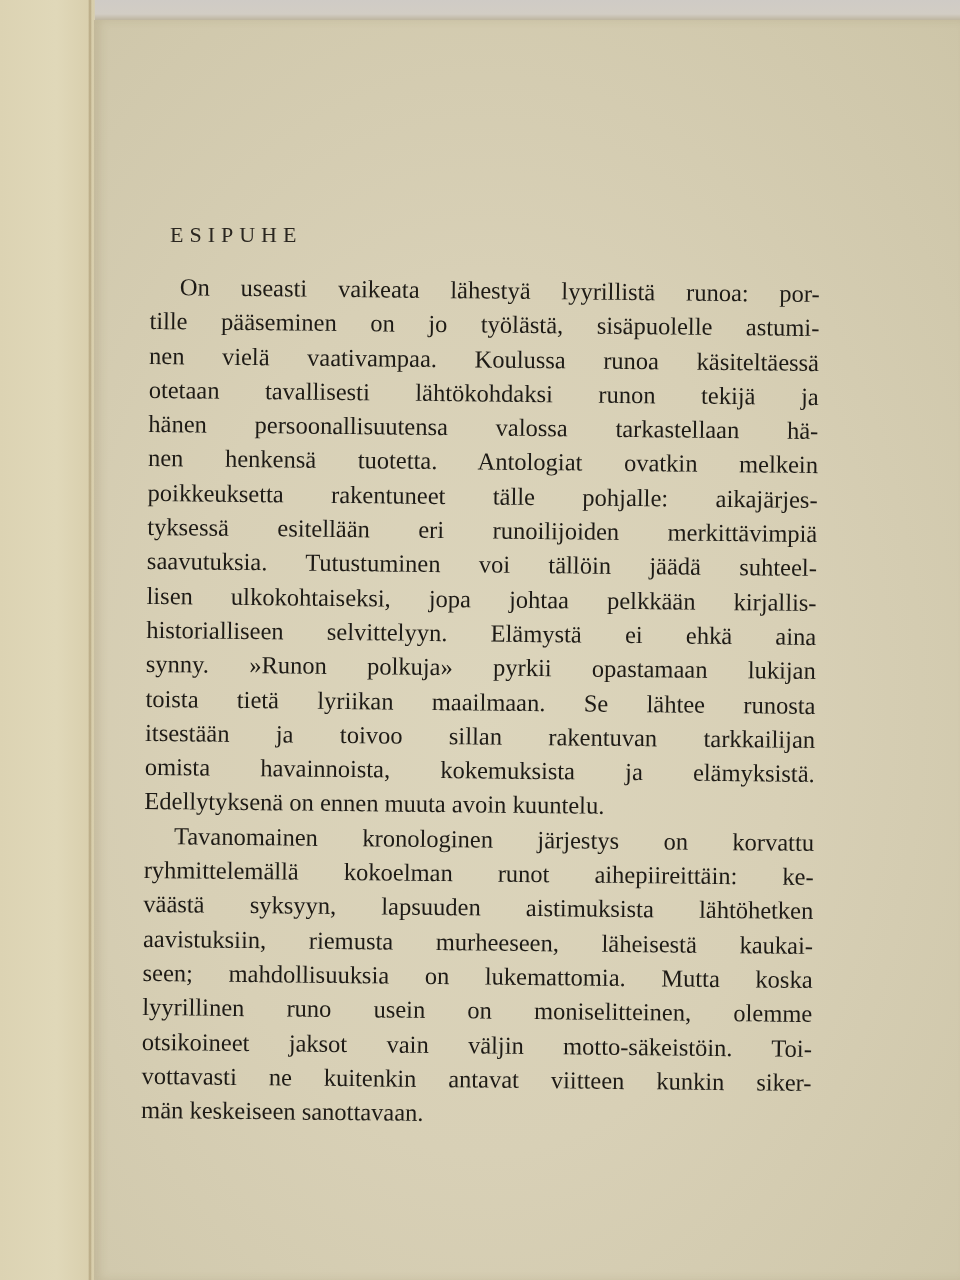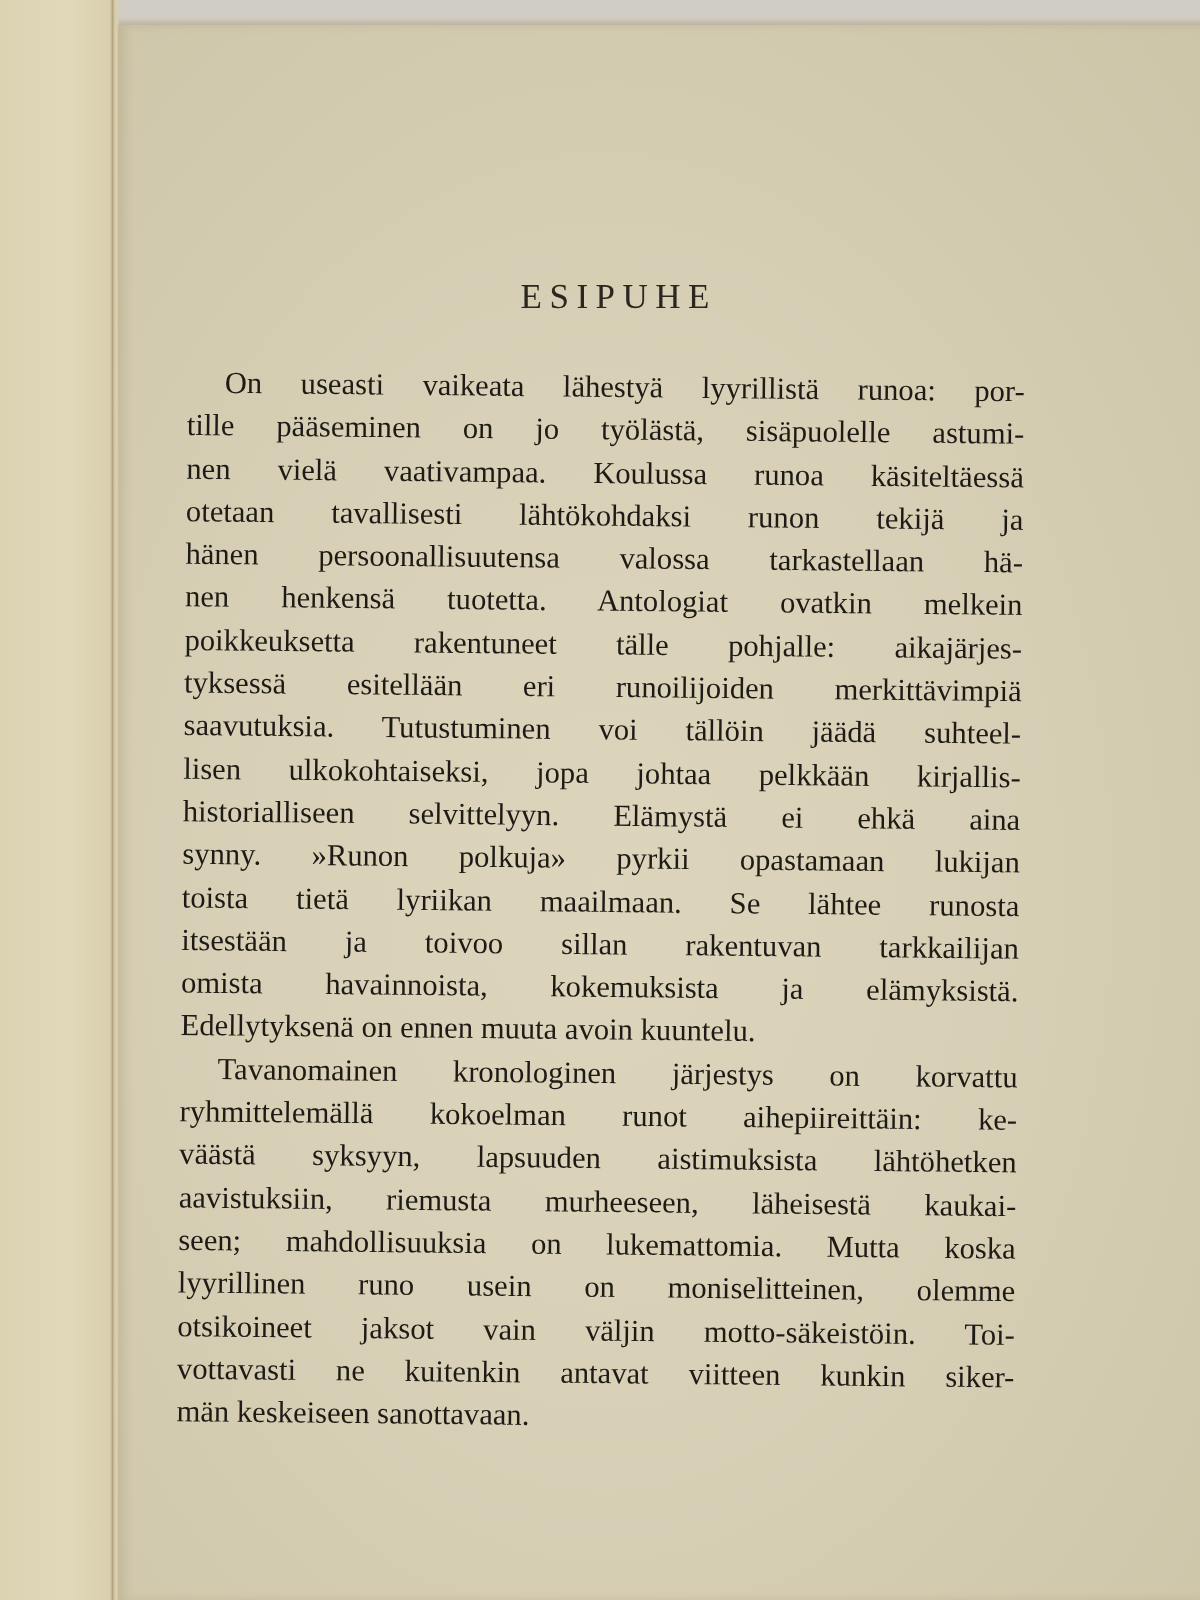--- a/index.html
+++ b/index.html
@@ -47,24 +47,24 @@
       box-shadow: inset 6px 0 8px rgba(120,100,60,0.15);
     }
     .content {
       position: absolute;
       left: 150px; top: 222px;
       width: 670px;
       font-family: "Liberation Serif", "DejaVu Serif", serif;
       color: #1e1b16;
     }
     .title {
-      text-align: center;
-      font-size: 28px;
+      text-align: left;
+      font-size: 22px;
       letter-spacing: 6px;
-      margin: 0 0 36px 0;
+      margin: 0 0 22px 0;
       padding-left: 20px;
       color: #2a2620;
       font-weight: normal;
     }
     .para {
       margin: 0;
       font-size: 24.5px;
       line-height: 34.3px;
       text-align: justify;
       text-align-last: left;

